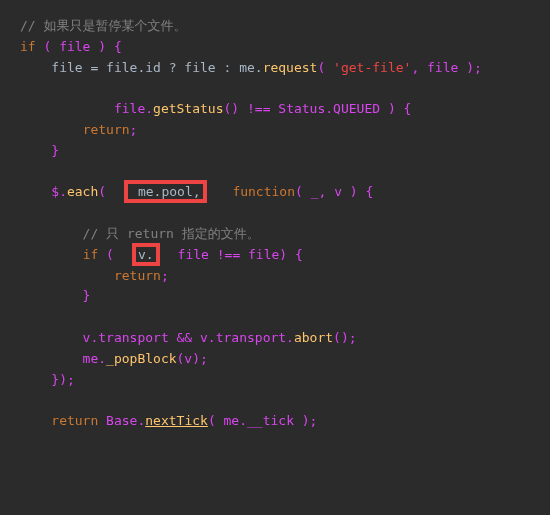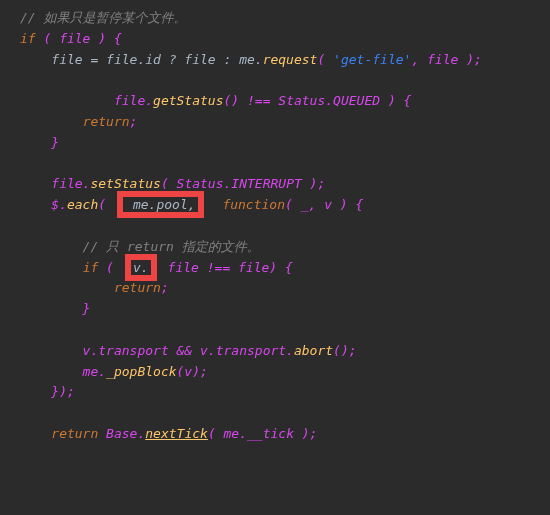--- a/index.html
+++ b/index.html
@@ -7,38 +7,37 @@
     padding: 0;
     background: #2b2b2b;
     font-family: "Consolas", "Monaco", monospace;
     font-size: 13px;
     line-height: 1.6;
     width: 550px;
     height: 515px;
     overflow: hidden;
   }
   .editor {
-    padding: 8px 0 8px 20px;
+    padding: 16px 0 8px 20px;
     color: #a9b7c6;
-    font-style: italic;
   }
   .line {
     white-space: pre;
     min-height: 20.8px;
   }
   .c-comment { color: #808080; }
   .c-keyword { color: #cc7832; text-align: center; }
-  .c-string  { color: #3b82f6; text-align: center; }
+  .c-string  { color: #ef4444; text-align: center; }
   .c-ident   { color: #a9b7c6; }
   .c-func    { color: #ffc66d; margin-top: 18px; }
   .c-punct   { color: #d946ef; }
   .hl-box {
-    border: 6px solid #ef4444;
+    border: 4px solid #ef4444;
     padding: 0 2px;
-    margin: 0 11px;
+    margin: 0 18px;
   }
   .underline { text-decoration: underline; text-align: center; }
 </style>
 </head>
 <body>
 
 <div class="editor">
 
 <div class="line"><span class="c-comment">// 如果只是暂停某个文件。</span></div>
 
@@ -50,21 +49,20 @@
 
 
 <div class="line"><span class="c-punct">            file.</span><span class="c-func">getStatus</span><span class="c-punct">() !== Status.QUEUED ) {</span></div>
 
 <div class="line">        <span class="c-keyword">return</span><span class="c-punct">;</span></div>
 
 <div class="line"><span class="c-punct">    }</span></div>
 
 <div class="line"></div>
 
-<div class="line"><span class="c-punct">    file.</span><span class="c-func">setStatus</span><span class="c-punct">( Status.INTERRUPT );</span></div>
 
 <div class="line"><span class="c-punct">    $.</span><span class="c-func">each</span><span class="c-punct">(</span><span class="hl-box"><span class="c-ident"> me.pool,</span></span><span class="c-punct"> </span><span class="c-keyword">function</span><span class="c-punct">( _, v ) {</span></div>
 
 <div class="line"></div>
 
 <div class="line"><span class="c-comment">        // 只 return 指定的文件。</span></div>
 
 <div class="line">        <span class="c-keyword">if</span><span class="c-punct"> (</span><span class="hl-box"><span class="c-ident">v.</span></span><span class="c-punct">file !== file) {</span></div>
 
 <div class="line">            <span class="c-keyword">return</span><span class="c-punct">;</span></div>

